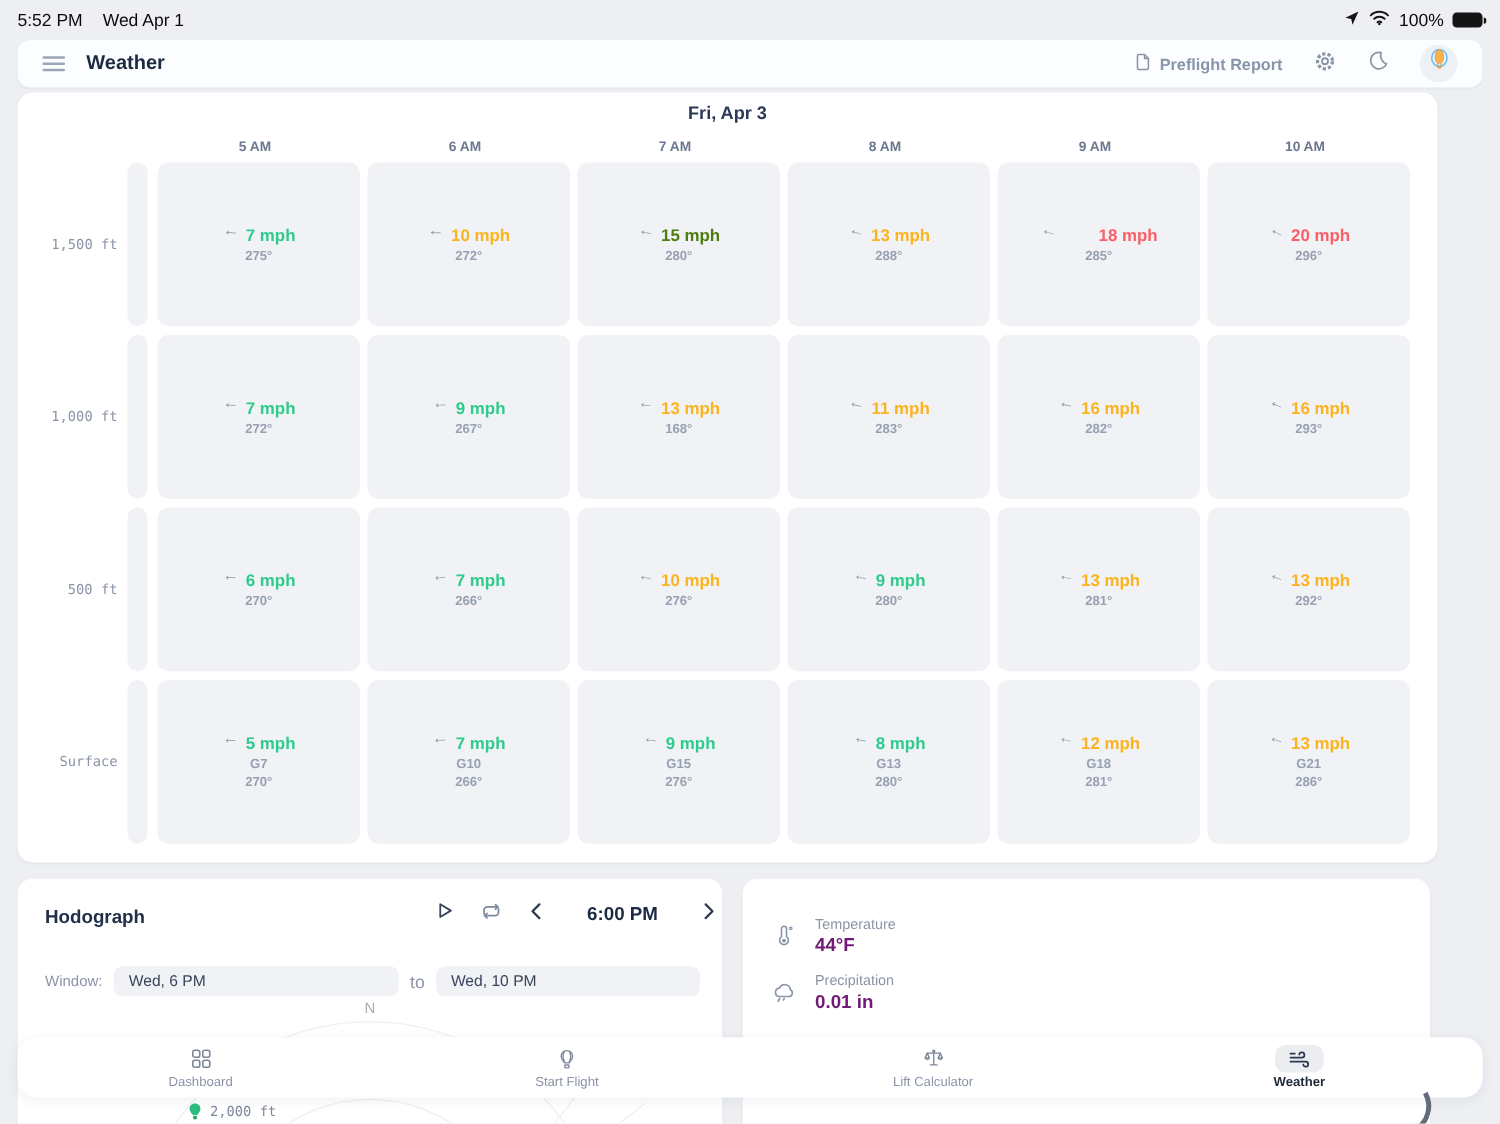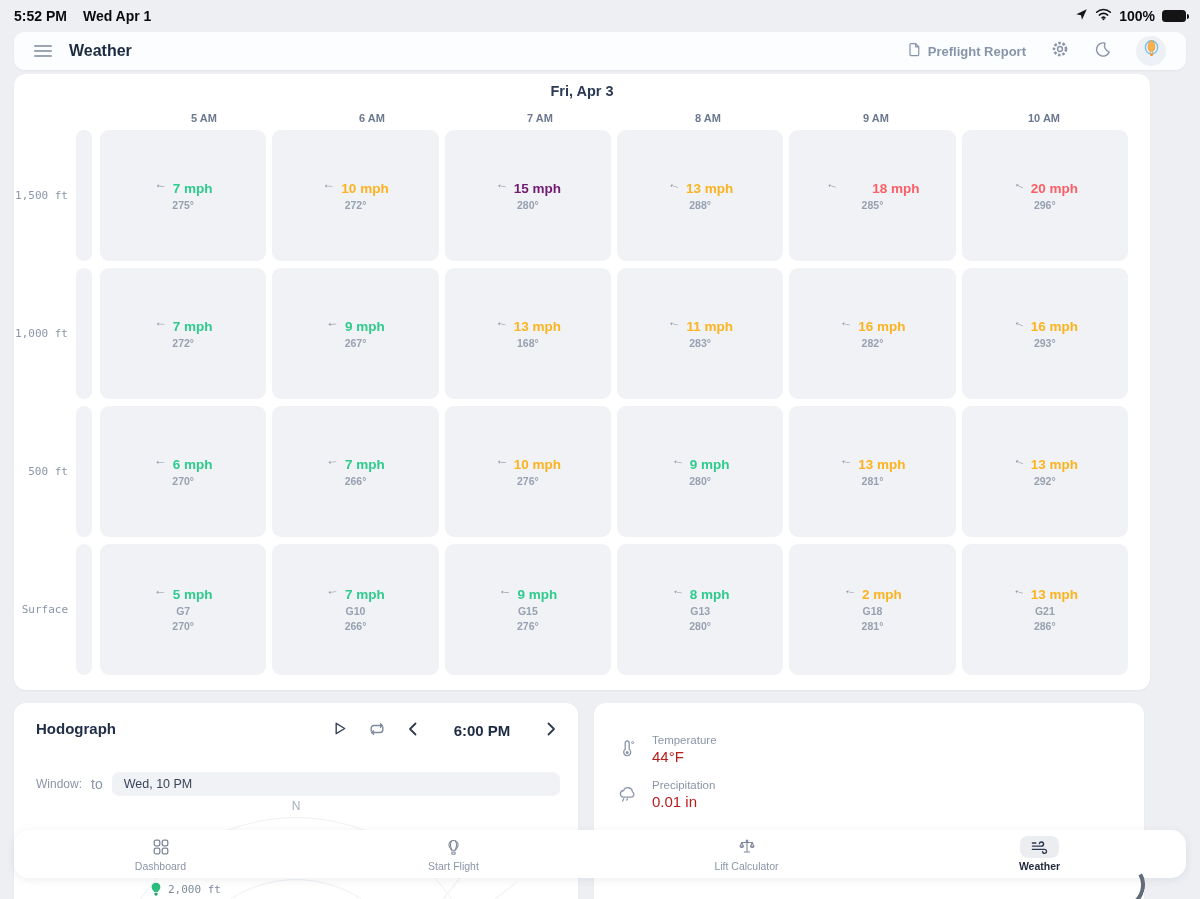--- a/index.html
+++ b/index.html
@@ -1,21 +1,21 @@
 <!DOCTYPE html>
 <html><head>
 <meta charset="utf-8">
 <style>
   * { margin:0; padding:0; box-sizing:border-box; }
   html,body { background:#e9ebf0; }
   body { font-family:"Liberation Sans", sans-serif; }
   .screen { position:relative; width:1200px; height:899px; background:#edeff3; overflow:hidden; }
 
   
-  .statusbar { position:absolute; left:0; top:0; width:100%; height:28px; display:flex; justify-content:space-between; padding:16px 14px; color:#0b0b0c; font-size:14px; font-weight:700; }
+  .statusbar { position:absolute; left:0; top:0; width:100%; height:28px; display:flex; justify-content:space-between; padding:16px 14px; color:#0b0b0c; font-size:14px; font-weight:400; }
   .sb-left { display:flex; gap:16px; align-items:center; }
   .sb-right { display:flex; gap:7px; align-items:center; }
   .batt { position:relative; width:24px; height:12px; border-radius:3.5px; background:#141414; }
   .batt::after { content:""; position:absolute; right:-3px; top:3.5px; width:2.5px; height:5px; background:#141414; border-radius:0 2px 2px 0; }
 
   
   .card { position:absolute; background:#ffffff; border-radius:12px; box-shadow:0 1px 2px rgba(20,30,55,.05); }
 
   
   .header { left:14px; top:32px; width:1172px; height:38px; border-radius:10px; background:#fcfdfe; display:flex; align-items:center; padding:0 20px; }
@@ -28,31 +28,31 @@
   .avatar { width:30px; height:30px; border-radius:50%; background:#edf0f4; display:flex; align-items:center; justify-content:center; cursor:pointer; }
 
   
   .forecast { left:14px; top:74px; width:1136px; height:616px; overflow:hidden; }
   .fdate { text-align:center; margin-top:9px; font-size:14.5px; font-weight:700; color:#2b3a55; }
   .hrow { display:flex; padding-right:22px; margin-top:13px; }
   .hrow .hspacer { width:106px; }
   .hlabel { flex:1; text-align:center; font-size:11px; font-weight:700; color:#6b7890; }
   .rows { display:flex; flex-direction:column; gap:7px; margin-top:6px; padding-right:22px; }
   .frow { display:flex; height:131px; }
-  .rlabel { width:62px; display:flex; align-items:center; justify-content:flex-end; padding-right:8px; font-family:"DejaVu Sans Mono", monospace; font-size:11px; color:#8b95a7; }
+  .rlabel { width:88px; display:flex; align-items:center; justify-content:flex-end; padding-right:8px; font-family:"DejaVu Sans Mono", monospace; font-size:11px; color:#8b95a7; }
   .sliver { width:16px; border-radius:9px; background:#f1f2f5; margin-right:8px; }
   .cells { flex:1; display:flex; gap:6px; }
   .cell { flex:1; background:#f1f2f5; border-radius:9px; display:flex; flex-direction:column; align-items:center; justify-content:center; cursor:pointer; }
   .l1 { display:flex; align-items:center; gap:6px; font-size:13.5px; font-weight:700; }
   .arrow { color:#8c96a7; font-size:13px; font-weight:400; display:inline-block; }
   .gust, .deg { font-size:10.5px; font-weight:600; color:#98a1b1; margin-top:3px; }
 
   
   .hodo { left:14px; top:703px; width:564px; height:240px; overflow:hidden; }
-  .hodo-head { display:flex; align-items:flex-start; padding:17px 20px 0 22px; }
+  .hodo-head { display:flex; align-items:flex-end; padding:17px 4px 0 22px; }
   .hodo-title { font-size:15px; font-weight:700; color:#212f49; }
   .hodo-ctrls { margin-left:auto; display:flex; align-items:center; gap:20px; }
   .htime { font-size:15px; font-weight:700; color:#1c2a44; width:84px; text-align:center; }
   .winrow { display:flex; align-items:center; gap:9px; margin:31px 18px 0 22px; }
   .winlabel { font-size:12px; color:#8b95a7; }
   .pill { height:24px; border-radius:7px; background:#f1f2f5; display:flex; align-items:center; padding:0 12px; font-size:12.5px; color:#39455a; }
   .pill1 { width:228px; }
   .pill2 { flex:1; }
   .tolabel { font-size:14px; color:#8b95a7; }
   .north { position:absolute; left:0; right:0; top:96px; text-align:center; font-size:12px; color:#a5adbb; }
@@ -62,21 +62,21 @@
   .spoke { position:absolute; width:1px; height:60px; background:#eef1f4; }
   .marker { position:absolute; left:136px; top:179px; display:flex; align-items:center; gap:6px; }
   .mlabel { font-family:"DejaVu Sans Mono", monospace; font-size:11px; color:#7e8a9c; }
 
   
   .cond { left:594px; top:703px; width:550px; height:220px; padding:17px 22px; }
   .cond-title { font-size:15px; font-weight:700; color:#212f49; }
   .citem { display:flex; gap:14px; margin-top:14px; align-items:flex-start; }
   .cico { width:22px; display:flex; justify-content:center; padding-top:5px; }
   .clabel { font-size:11.5px; color:#8b95a7; }
-  .cvalue { font-size:15px; font-weight:400; color:#b91c1c; margin-top:2px; }
+  .cvalue { font-size:15px; font-weight:700; color:#701a75; margin-top:2px; }
 
   
   .tabbar { position:absolute; left:14px; top:830px; width:1172px; height:48px; background:rgba(255,255,255,.96); border-radius:15px; box-shadow:0 2px 10px rgba(20,30,55,.07); display:flex; z-index:5; }
   .tab { flex:1; display:flex; flex-direction:column; align-items:center; justify-content:center; gap:2px; cursor:pointer; }
   .tico { display:flex; align-items:center; justify-content:center; height:22px; }
   .tab.active .tico { background:#ebedf1; border-radius:8px; padding:1px 10px; }
   .tlabel { font-size:10.5px; color:#8b95a8; }
   .tab.active .tlabel { color:#1f2a3a; font-weight:700; }
 
   .fabarc { position:absolute; left:1097px; top:861px; width:48px; height:48px; border-radius:50%; border:4.5px solid transparent; border-right-color:#626d79; transform:rotate(16deg); z-index:6; }
@@ -181,21 +181,21 @@
             <div class="cell">
               <div class="l1">
                 <span class="arrow" style="transform: rotate(182deg);">→</span>
                 <span style="color: rgb(251, 179, 31);">10 mph</span>
               </div>
               <div class="deg">272°</div>
             </div>
             <div class="cell">
               <div class="l1">
                 <span class="arrow" style="transform: rotate(190deg);">→</span>
-                <span style="color: #701a75;">15 mph</span>
+                <span style="color: #4d7c0f;">15 mph</span>
               </div>
               <div class="deg">280°</div>
             </div>
             <div class="cell">
               <div class="l1">
                 <span class="arrow" style="transform: rotate(198deg);">→</span>
                 <span style="color: rgb(251, 179, 31);">13 mph</span>
               </div>
               <div class="deg">288°</div>
             </div>
@@ -343,21 +343,21 @@
               <div class="l1">
                 <span class="arrow" style="transform: rotate(190deg);">→</span>
                 <span style="color: rgb(46, 203, 141);">8 mph</span>
               </div>
               <div class="gust">G13</div>
               <div class="deg">280°</div>
             </div>
             <div class="cell">
               <div class="l1">
                 <span class="arrow" style="transform: rotate(191deg);">→</span>
-                <span style="color: rgb(251, 179, 31);">2 mph</span>
+                <span style="color: rgb(251, 179, 31);">12 mph</span>
               </div>
               <div class="gust">G18</div>
               <div class="deg">281°</div>
             </div>
             <div class="cell">
               <div class="l1">
                 <span class="arrow" style="transform: rotate(196deg);">→</span>
                 <span style="color: rgb(251, 179, 31);">13 mph</span>
               </div>
               <div class="gust">G21</div>
@@ -393,20 +393,21 @@
         <div class="htime">6:00 PM</div>
         <span>
           <svg width="14" height="16" viewBox="0 0 14 16" fill="none" stroke="#2e3a4e" stroke-width="1.8" stroke-linecap="round" stroke-linejoin="round">
               <path d="M4.5 2.5L10 8l-5.5 5.5"></path>
             </svg>
         </span>
       </div>
     </div>
     <div class="winrow">
       <span class="winlabel">Window:</span>
+      <div class="pill pill1">Wed, 6 PM</div>
       <span class="tolabel">to</span>
       <div class="pill pill2">Wed, 10 PM</div>
     </div>
     <div class="cring ring1"></div>
     <div class="cring ring2"></div>
     <div class="spoke" style="left:432px; top:162px; transform:rotate(38deg);"></div>
     <div class="spoke" style="left:478px; top:168px; transform:rotate(52deg);"></div>
     <div class="north">N</div>
     <div class="marker">
       <svg width="12" height="15" viewBox="0 0 12 15">

